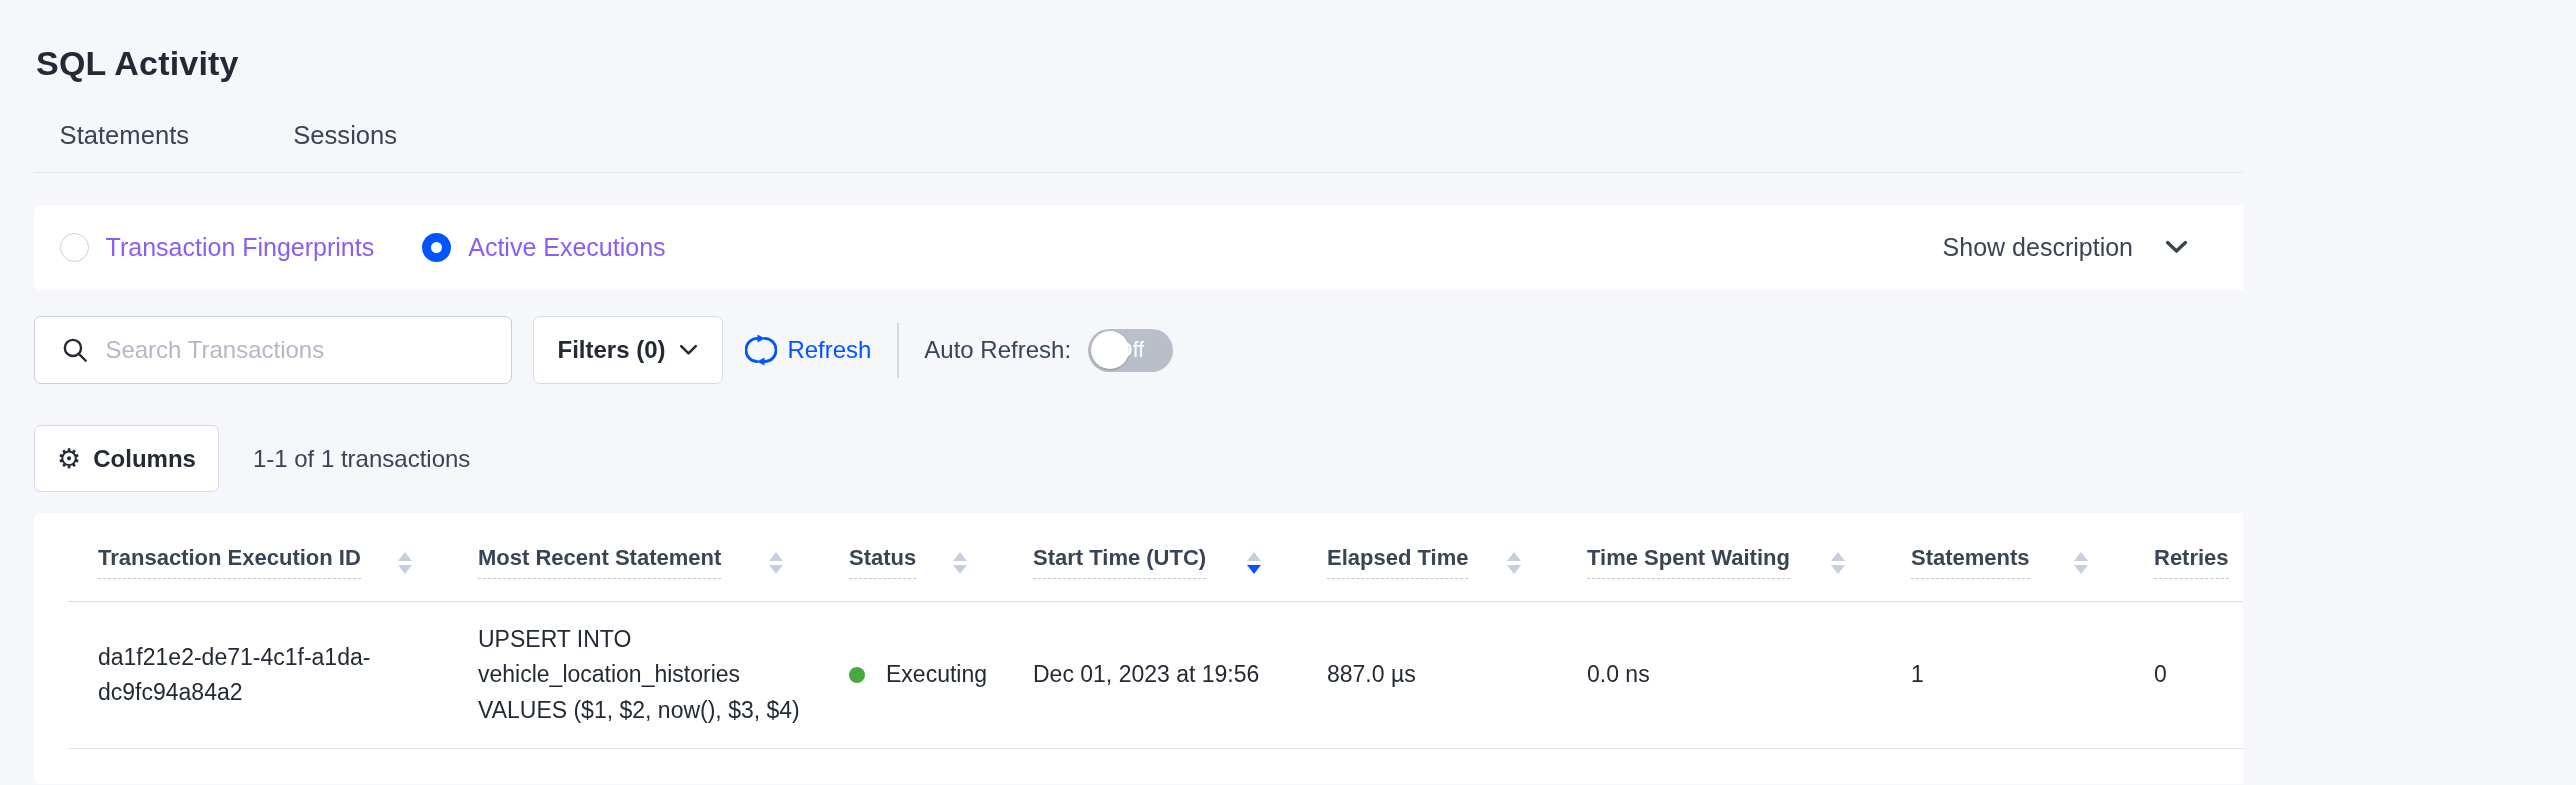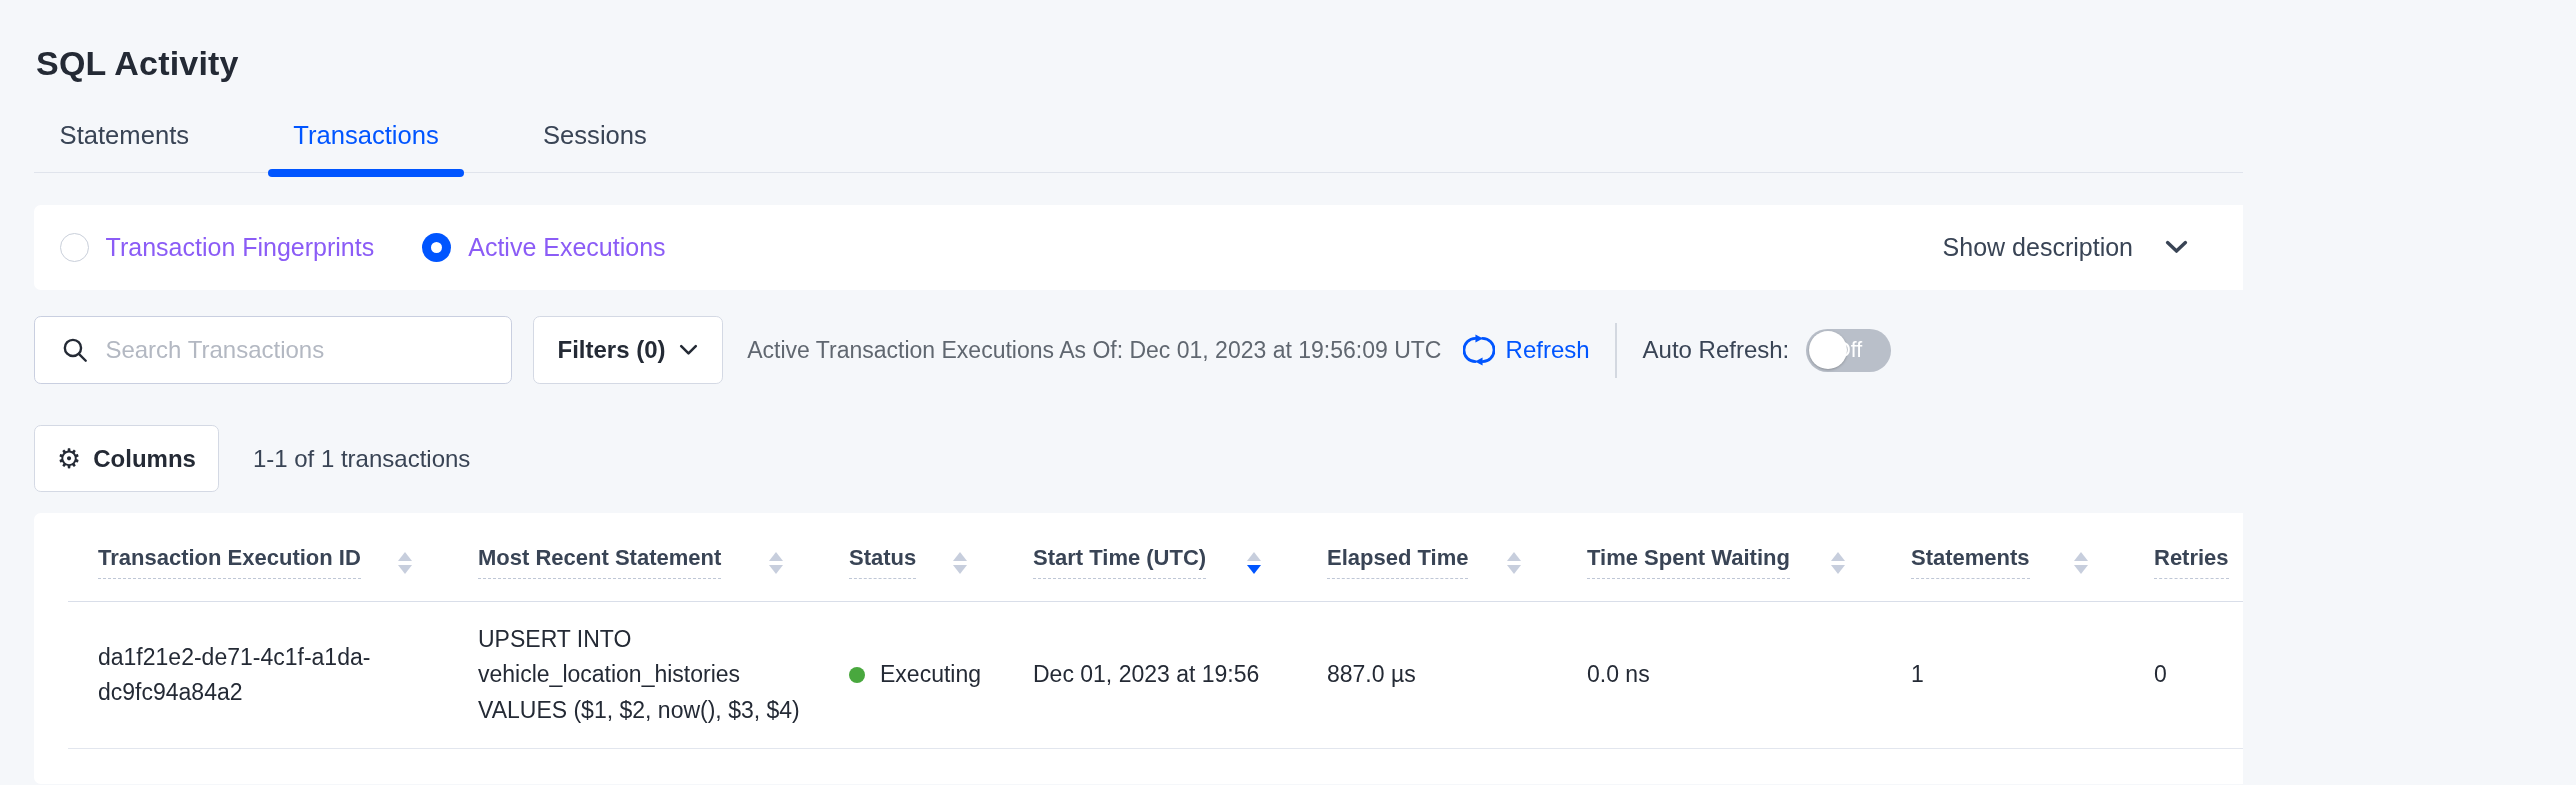--- a/index.html
+++ b/index.html
@@ -211,39 +211,38 @@
   .sort.desc .down { border-top-color: #0055ff; }
   td {
     padding: 0 17px 0 30px;
     height: 147px;
     font-size: 23px;
     color: #242a35;
     vertical-align: middle;
     border-bottom: 1.7px solid #e2e6ee;
     line-height: 1.55;
   }
-  .status-cell { display: flex; align-items: center; gap: 15px; }
+  .status-cell { display: flex; align-items: center; gap: 21px; }
   .status-dot {
     width: 16px; height: 16px;
     border-radius: 50%;
     background: #49a83e;
     flex: 0 0 auto;
   }
   .icon-svg { display: block; flex: 0 0 auto; }
 </style>
 </head>
 <body>
 
 <div class="page">
 
   <div class="page-title">SQL Activity</div>
 
   <div class="tabs">
     <div class="tab">Statements</div>
-    <div class="tab active">Transactions</div>
     <div class="tab">Sessions</div>
   </div>
 
   <div class="card view-row">
     <div class="radio-group">
       <div class="radio-option">
         <span class="radio-circle"></span>
         <span class="radio-label">Transaction Fingerprints</span>
       </div>
       <div class="radio-option">
@@ -266,21 +265,20 @@
         <line x1="21.5" y1="21.5" x2="29" y2="29" stroke="#242a35" stroke-width="2.8" stroke-linecap="round"></line>
       </svg>
       <input type="text" placeholder="Search Transactions" style="">
     </div>
     <div class="filters-btn">
       <span>Filters (0)</span>
       <svg class="icon-svg" width="19" height="12" viewBox="0 0 22 14">
         <path d="M2.5 2.5 L11 11 L19.5 2.5" fill="none" stroke="#242a35" stroke-width="3" stroke-linecap="round" stroke-linejoin="round"></path>
       </svg>
     </div>
-    <div class="asof-text">Active Transaction Executions As Of: Dec 01, 2023 at 19:56:09 UTC</div>
     <div class="refresh-link">
       <svg class="icon-svg" width="32" height="32" viewBox="0 0 36 36">
         <path d="M14 5 A 13 13 0 0 0 14 31" fill="none" stroke="#0055ff" stroke-width="3.2" stroke-linecap="round"></path>
         <path d="M14 0.5 L22.5 5 L14 9.5 Z" fill="#0055ff"></path>
         <path d="M22 31 A 13 13 0 0 0 22 5" fill="none" stroke="#0055ff" stroke-width="3.2" stroke-linecap="round"></path>
         <path d="M22 26.5 L13.5 31 L22 35.5 Z" fill="#0055ff"></path>
       </svg>
       <span>Refresh</span>
     </div>
     <div class="v-divider"></div>

